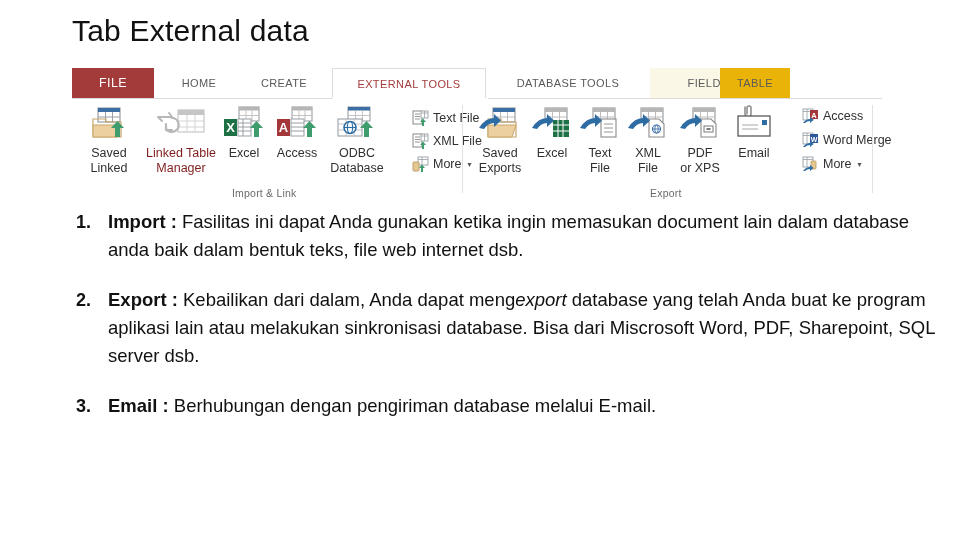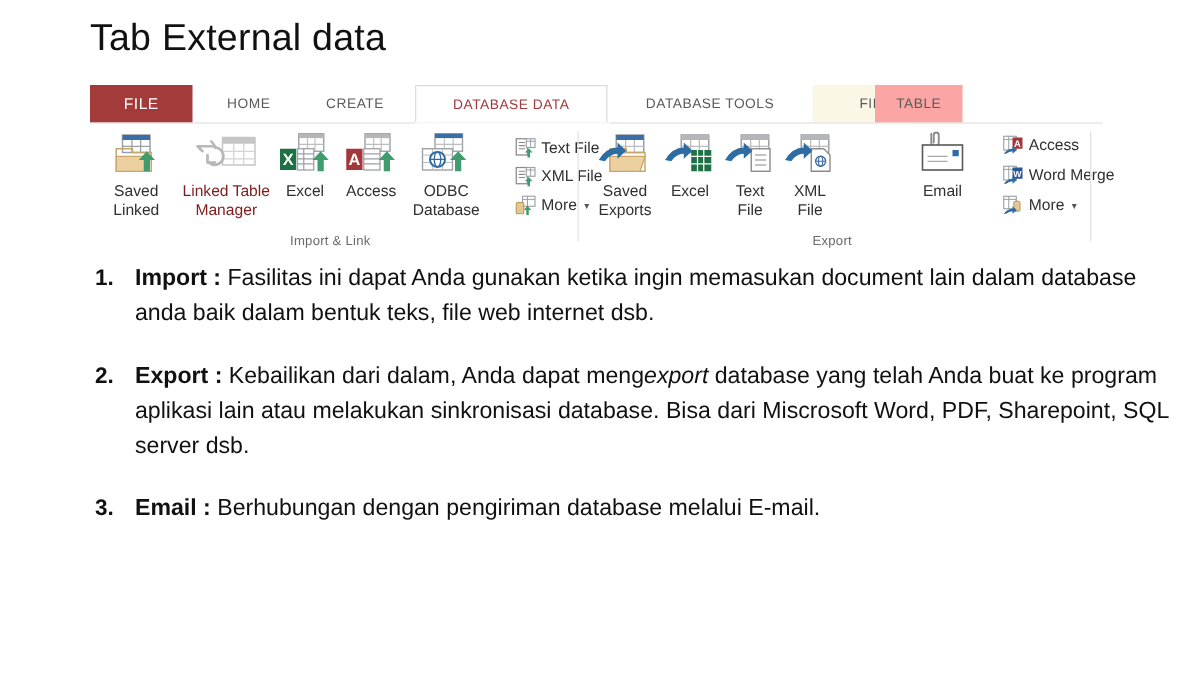--- a/index.html
+++ b/index.html
@@ -38,21 +38,21 @@
     font-size:12.5px;
   }
   .tab.home{left:90px;width:74px;}
   .tab.create{left:168px;width:88px;}
   .tab.external{
     left:260px;width:154px;color:#a33b3b;
     background:#ffffff;border:1px solid #dcdcdc;border-bottom:none;
   }
   .tab.dbtools{left:418px;width:156px;}
   .tab.fields{left:578px;width:70px;background:#fbf7e6;padding-left:46px;}
-  .tab.table{left:628px;width:70px;background:#fca5a5;}
+  .tab.table{left:648px;width:70px;background:#eab308;}
   .tabstrip-underline{
     position:absolute;left:0;top:30px;width:100%;height:1px;background:#dcdcdc;
   }
   .tabstrip-underline-gap{
     position:absolute;left:260px;top:30px;width:156px;height:1px;background:#ffffff;
   }
 
   
   .ribbon-body{
     position:absolute;left:0;top:31px;width:100%;height:105px;
@@ -99,21 +99,21 @@
 <div class="slide">
 
   <div class="title">Tab External data</div>
 
   <div class="ribbon">
 
     <div class="tabstrip">
       <div class="tab file">FILE</div>
       <div class="tab home">HOME</div>
       <div class="tab create">CREATE</div>
-      <div class="tab external">DATABASE DATA</div>
+      <div class="tab external">EXTERNAL TOOLS</div>
       <div class="tab dbtools">DATABASE TOOLS</div>
       <div class="tab fields">FIELDS</div>
       <div class="tab table">TABLE</div>
       <div class="tabstrip-underline"></div>
       <div class="tabstrip-underline-gap"></div>
     </div>
 
     <div class="ribbon-body">
 
       <div class="bigbtn" style="left:6px;top:4px;">
@@ -343,20 +343,39 @@
             <line x1="25.5" y1="24" x2="33.5" y2="24" stroke="#3a6ea5" stroke-width=".9"></line>
             <path d="M1 23 q6 -10 15 -10 v-4 l7 6.5 -7 6.5 v-4 q-6 0 -10 6 z" fill="#2e6da4"></path>
           </svg>
         </div>
         <div class="lbl">
           <div>XML</div>
           <div>File</div>
         </div>
       </div>
 
+      <div class="bigbtn" style="left:600px;top:4px;width:56px;">
+        <div class="ico">
+          <svg width="42" height="38" viewBox="0 0 42 38">
+            <rect x="14" y="3" width="22" height="14" fill="#fff" stroke="#9aa0a6" stroke-width="1.2"></rect>
+            <rect x="14" y="3" width="22" height="4" fill="#b6b6b6"></rect>
+            <line x1="21.5" y1="7" x2="21.5" y2="17" stroke="#bdbdbd" stroke-width="1"></line>
+            <line x1="28.5" y1="7" x2="28.5" y2="17" stroke="#bdbdbd" stroke-width="1"></line>
+            <line x1="14" y1="12" x2="36" y2="12" stroke="#bdbdbd" stroke-width="1"></line>
+            <path d="M22 14 h10 l5 5 v13 H22 Z" fill="#fff" stroke="#8a8a8a" stroke-width="1.1"></path>
+            <rect x="25" y="21" width="9" height="6" fill="none" stroke="#7a7a7a" stroke-width="1"></rect>
+            <rect x="27.5" y="23" width="4" height="2" fill="#7a7a7a"></rect>
+            <path d="M1 23 q6 -10 15 -10 v-4 l7 6.5 -7 6.5 v-4 q-6 0 -10 6 z" fill="#2e6da4"></path>
+          </svg>
+        </div>
+        <div class="lbl">
+          <div>PDF</div>
+          <div>or XPS</div>
+        </div>
+      </div>
 
       <div class="bigbtn" style="left:656px;top:4px;width:52px;">
         <div class="ico">
           <svg width="44" height="38" viewBox="0 0 44 38">
             <path d="M13 2 v7 a3 3 0 0 0 6 0 v-6 a2 2 0 0 0 -4 0 v6" fill="none" stroke="#8a8a8a" stroke-width="1.5" stroke-linecap="round"></path>
             <rect x="6" y="11" width="32" height="20" fill="#fff" stroke="#5a5a5a" stroke-width="1.3"></rect>
             <line x1="10" y1="20" x2="26" y2="20" stroke="#a8a8a8" stroke-width="1"></line>
             <line x1="10" y1="24" x2="26" y2="24" stroke="#a8a8a8" stroke-width="1"></line>
             <rect x="30" y="15" width="5" height="5" fill="#2e6da4"></rect>
           </svg>

